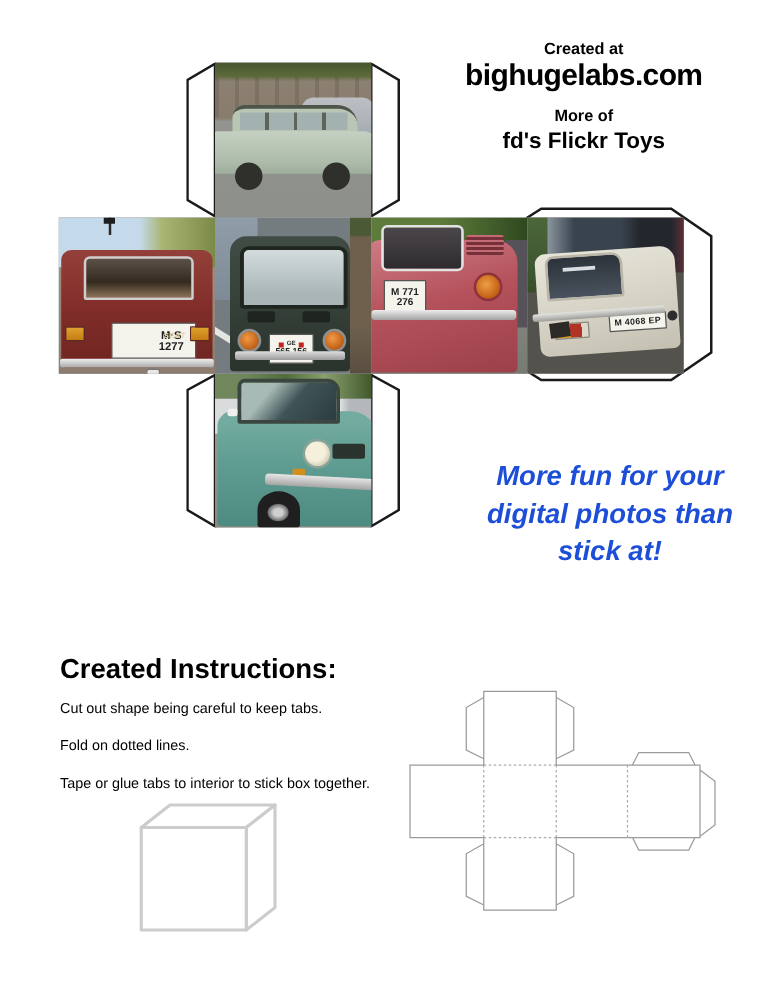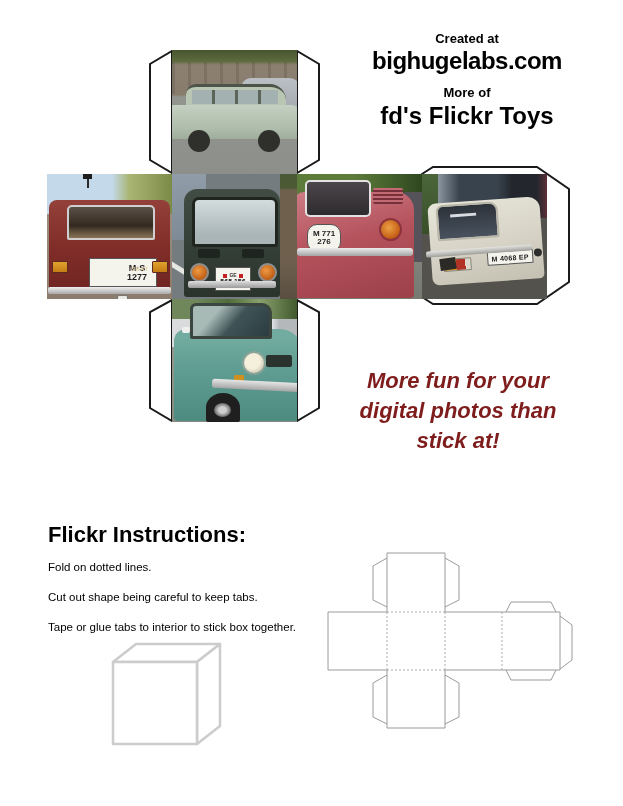--- a/index.html
+++ b/index.html
@@ -64,21 +64,21 @@
   #ph-p2 .crest{display:inline-block;width:4px;height:4px;background:#c42222;}
   #ph-p2 .bumper{left:4px;top:92px;width:88px;height:7px;background:linear-gradient(180deg,#dedede,#9b9b9b);border-radius:2px;}
 
   
   #ph-p3 .trees{left:0;top:0;width:100%;height:30px;background:linear-gradient(90deg,#5d7c3c 0 45%,#48642e 70%,#2f471f 100%);}
   #ph-p3 .road{left:0;top:30px;width:100%;height:95px;background:linear-gradient(180deg,#8f8f89,#767a70);}
   #ph-p3 .darkcar{right:0;top:18px;width:18px;height:70px;background:#565259;}
   #ph-p3 .body{left:-3px;top:18px;width:120px;height:106px;background:linear-gradient(165deg,#cd7c85 0%,#b5525c 45%,#9c4049 100%);border-radius:10px 18px 4px 4px;}
   #ph-p3 .rwin{left:8px;top:6px;width:62px;height:33px;background:linear-gradient(180deg,#4b464b,#2e2b2e);border:2px solid #e2e2e2;border-radius:5px;}
   #ph-p3 .vents{left:76px;top:14px;width:30px;height:16px;background:repeating-linear-gradient(0deg,#76303a 0 2px,#c46a74 2px 4px);border-radius:2px;}
-  #ph-p3 .plate{left:10px;top:50px;width:32px;height:26px;font-size:8px;border-radius:10px;}
+  #ph-p3 .plate{left:10px;top:50px;width:32px;height:26px;font-size:8px;}
   #ph-p3 .tl{left:82px;top:44px;width:19px;height:19px;border-radius:50%;background:radial-gradient(circle at 42% 40%,#eda045,#c25d14 70%);border:2px solid #8d333c;}
   #ph-p3 .bumper{left:0px;top:74px;width:116px;height:8px;background:linear-gradient(180deg,#ececec,#a3a3a3);border-radius:3px;}
 
   
   #ph-p4 .bg{inset:0;background:#54524c;}
   #ph-p4 .cars{left:0;top:0;width:100%;height:44px;background:linear-gradient(90deg,#8f99a2 0 12%,#39434e 30% 60%,#23272d 72% 92%,#5c3038 100%);}
   #ph-p4 .leaf{left:0;top:0;width:16px;height:60px;background:linear-gradient(180deg,#4c663a,#384f2a);}
   #ph-p4 .body{left:8px;top:26px;width:112px;height:82px;background:linear-gradient(170deg,#e7e5d9 0%,#d6d3c6 55%,#c3c0b2 100%);border-radius:8px 12px 5px 7px;transform:rotate(-4deg);}
   #ph-p4 .rwin{left:8px;top:2px;width:58px;height:32px;background:linear-gradient(180deg,#2c323a,#49525e);border:2px solid #b9b6a9;border-radius:7px 9px 2px 2px;}
   #ph-p4 .sticker{left:12px;top:8px;width:26px;height:3px;background:#d9dde2;}
@@ -100,25 +100,25 @@
   #ph-bot .grille{left:94px;top:56px;width:26px;height:12px;background:#2b332e;border-radius:2px;}
   #ph-bot .ind{left:62px;top:76px;width:10px;height:6px;background:#d0901f;border-radius:1px;}
   #ph-bot .bumper{left:40px;top:82px;width:90px;height:9px;background:linear-gradient(180deg,#e6e6e6,#a5a5a5);border-radius:3px;transform:rotate(3deg);}
   #ph-bot .wheel{left:34px;top:94px;width:34px;height:29px;background:#1f1f1f;border-radius:50% 50% 8% 8%;}
   #ph-bot .hub{left:42px;top:104px;width:17px;height:14px;background:radial-gradient(#cfcfcf 30%,#5a5a5a 75%);border-radius:50%;}
 
   
   .branding{position:absolute;left:347px;top:31px;width:240px;text-align:center;color:#000;}
   .branding .small{font-size:13px;font-weight:bold;}
   .branding .big{font-size:24px;font-weight:bold;letter-spacing:-.5px;margin:1px 0 10px 0;}
-  .branding .big2{font-size:24px;font-weight:bold;margin-top:2px;}
-
-  
-  .slogan{position:absolute;left:338px;top:366px;width:240px;text-align:center;
-          color:#7f1d1d;font-size:22px;line-height:30px;font-weight:bold;font-style:italic;}
+  .branding .big2{font-size:18px;font-weight:bold;margin-top:2px;}
+
+  
+  .slogan{position:absolute;left:368px;top:366px;width:240px;text-align:center;
+          color:#1d4ed8;font-size:22px;line-height:30px;font-weight:bold;font-style:italic;}
 
   
   .instructions{position:absolute;left:48px;top:522px;width:330px;color:#000;}
   .instructions h2{margin:0 0 13px 0;font-size:22px;font-weight:bold;}
   .instructions p{margin:0 0 18px 0;font-size:11.5px;}
 
   svg{display:block;}
 </style>
 </head>
 <body>
@@ -249,23 +249,23 @@
     <div class="big2">fd's Flickr Toys</div>
   </div>
 
   <div class="slogan">
     <div>More fun for your</div>
     <div>digital photos than</div>
     <div>stick at!</div>
   </div>
 
   <div class="instructions">
-    <h2>Flickr Instructions:</h2>
+    <h2>Created Instructions:</h2>
+    <p>Cut out shape being careful to keep tabs.</p>
     <p>Fold on dotted lines.</p>
-    <p>Cut out shape being careful to keep tabs.</p>
     <p>Tape or glue tabs to interior to stick box together.</p>
   </div>
 
   <svg style="position:absolute;left:100px;top:640px;" width="126" height="114" viewBox="0 0 126 114">
     <g fill="#ffffff" stroke="#cccccc" stroke-width="2.5" stroke-linejoin="round">
       <polygon points="13,22 36,4 120,4 97,22"></polygon>
       <polygon points="97,22 120,4 120,86 97,104"></polygon>
       <rect x="13" y="22" width="84" height="82"></rect>
     </g>
   </svg>

